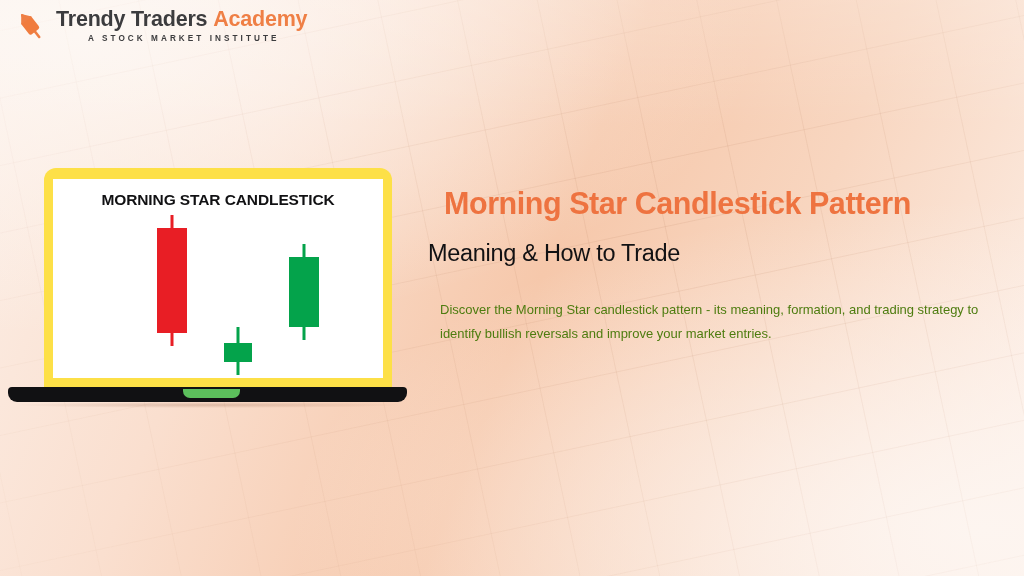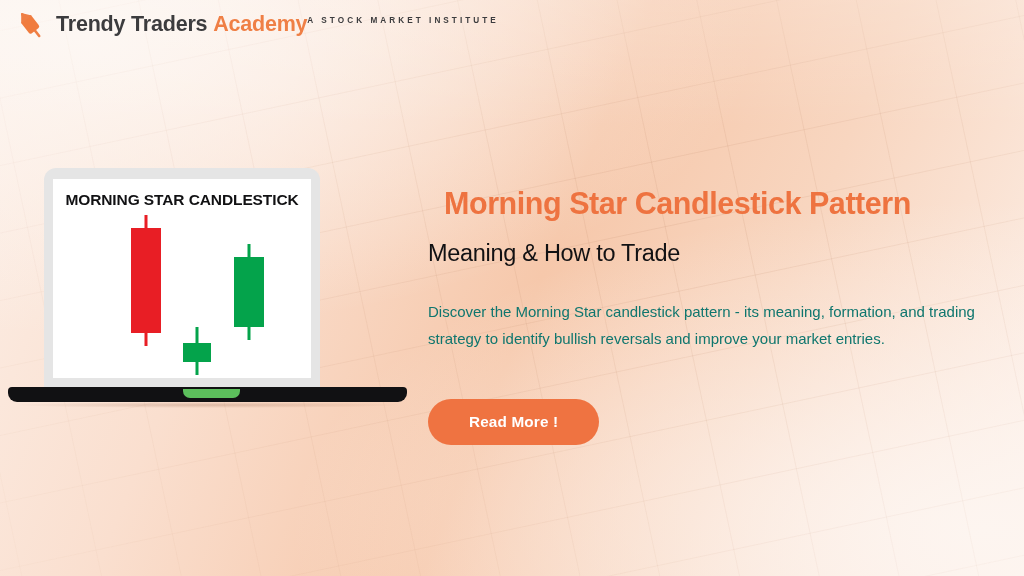--- a/index.html
+++ b/index.html
@@ -64,54 +64,55 @@
     gap: 8px;
   }
   .logo-mark {
     width: 34px;
     height: 34px;
     flex: 0 0 34px;
     display: block;
   }
   .logo-text-wrap {
     display: flex;
-    flex-direction: row;
+    flex-direction: column;
     justify-content: center;
   }
   .logo-line1 {
     font-size: 21.5px;
     font-weight: 700;
     letter-spacing: -0.2px;
     line-height: 1.08;
     white-space: nowrap;
   }
   .logo-word-dark { color: #3c3c3e; }
   .logo-word-orange { color: #ef7f45; }
   .logo-line2 {
     margin-top: 3px;
     font-size: 8.2px;
     font-weight: 700;
     color: #3c3c3e;
     letter-spacing: 3.05px;
     white-space: nowrap;
+    margin-left: 32px;
   }
 
   
   #laptop {
     position: absolute;
     left: 8px;
     top: 168px;
   }
   .laptop-lid {
     position: absolute;
     left: 36px;
     top: 0;
-    width: 276px;
+    width: 348px;
     height: 223px;
-    background: #e5e5e5;
+    background: #fde047;
     border-radius: 12px 12px 4px 4px;
     box-sizing: border-box;
     padding: 11px 9px 13px 9px;
   }
   .laptop-screen {
     width: 100%;
     height: 100%;
     background: #ffffff;
     position: relative;
     overflow: hidden;
@@ -196,24 +197,24 @@
   }
   .subhead {
     margin: 17px 0 0 0;
     font-size: 23.5px;
     font-weight: 400;
     color: #111113;
     letter-spacing: -0.3px;
     line-height: 1.2;
   }
   .body-copy {
-    margin: 31px 0 0 0;
-    font-size: 15px;
+    margin: 31px 0 0 12px;
+    font-size: 13px;
     line-height: 1.82;
-    color: #0f766e;
+    color: #4d7c0f;
     font-weight: 400;
     max-width: 568px;
   }
   .cta-wrap {
     margin-top: 46px;
   }
   .cta-button {
     display: inline-block;
     border: none;
     background: #ef7341;
@@ -283,18 +284,15 @@
     </div>
 
     <div class="laptop-base"></div>
     <div class="laptop-notch"></div>
   </div>
 
   <div id="content">
     <h1 class="headline">Morning Star Candlestick Pattern</h1>
     <h2 class="subhead">Meaning &amp; How to Trade</h2>
     <p class="body-copy">Discover the Morning Star candlestick pattern - its meaning, formation, and trading strategy to identify bullish reversals and improve your market entries.</p>
-    <div class="cta-wrap">
-      <button class="cta-button">Read More !</button>
-    </div>
   </div>
 
 </div>
 
 </body></html>

